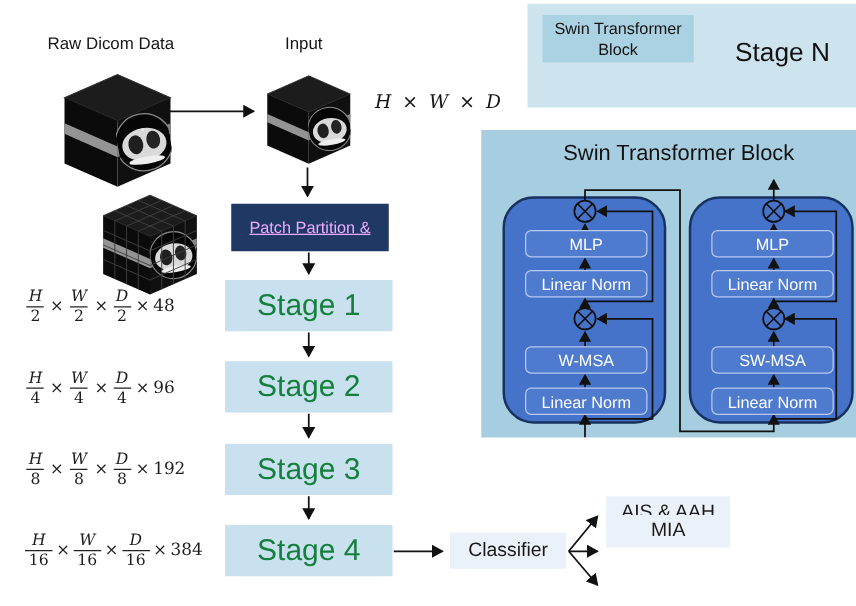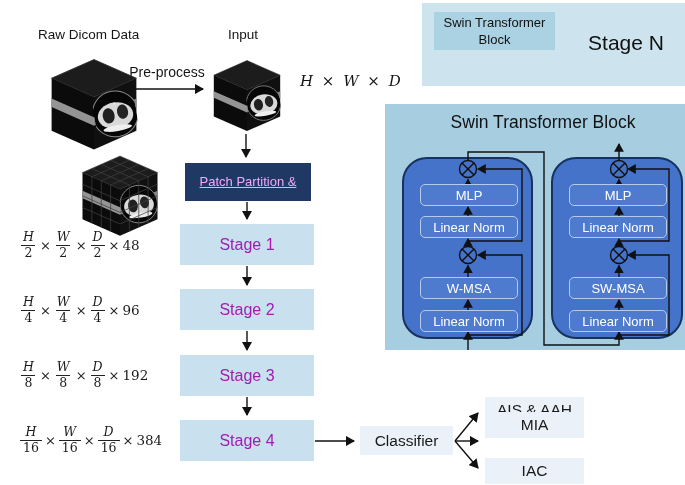--- a/index.html
+++ b/index.html
@@ -16,21 +16,21 @@
   .cube{position:absolute;}
   #raw-cube{left:26px;top:46px;}
   #patched-cube{left:58px;top:144px;}
   #input-cube{left:190px;top:50px;}
   
   #patch-embed{left:168px;top:163px;width:126px;height:38px;background:#1f3864;
     color:#f0abfc;font-size:13px;line-height:18px;text-align:center;
     display:flex;flex-direction:column;justify-content:center;text-decoration:underline;}
   
   .stage{position:absolute;left:163px;width:134px;height:41px;background:#c9e0ef;
-    display:flex;align-items:center;justify-content:center;font-size:16px;color:#a21caf;}
+    display:flex;align-items:center;justify-content:center;font-size:24px;color:#15803d;}
   #stage1{top:224px}#stage2{top:289px}#stage3{top:355px}#stage4{top:420px}
   
   .mathlbl{position:absolute;left:3px;height:34px;display:flex;align-items:center;gap:3px;
     font-family:"DejaVu Serif",serif;color:#1c1c1c;}
   #m1{top:228px}#m2{top:293px}#m3{top:358px}#m4{top:423px}
   .frac{display:inline-flex;flex-direction:column;align-items:center;font-size:12.5px;line-height:1.15;}
   .frac .num{font-style:italic;padding:0 3px;}
   .frac .den{border-top:1.2px solid #222;padding:0 3px;}
   .times{font-size:13px;}
   .mult{font-size:13.5px;}
@@ -60,21 +60,20 @@
   #out0{top:397px}#out1{top:412px}#out2{top:458px}
   #flow-svg{position:absolute;left:0;top:0;pointer-events:none;}
 </style>
 </head>
 <body>
 
 <div id="canvas">
 
   <div class="lbl" id="raw-label">Raw Dicom Data</div>
   <div class="lbl" id="input-label">Input</div>
-  <div class="lbl" id="preprocess-label">Pre-process</div>
   <div class="lbl" id="hwd-label">H × W × D</div>
 
   <svg class="cube" id="raw-cube" width="102" height="106" viewBox="0 0 120 125">
     <polygon points="10,38 60,16 110,38 60,60" fill="#1c1c1c" stroke="#2e2e2e"></polygon>
     <polygon points="10,38 60,60 60,122 10,100" fill="#0b0b0b"></polygon>
     <polygon points="60,60 110,38 110,100 60,122" fill="#101010"></polygon>
     <polygon points="10,62 60,84 60,94 10,72" fill="#949494"></polygon>
     <polygon points="60,84 110,62 110,72 60,94" fill="#858585"></polygon>
     <clipPath id="c1">
         <polygon points="60,60 110,38 110,100 60,122"></polygon>
@@ -293,21 +292,20 @@
     <div class="ibox colL rLN2">Linear Norm</div>
     <div class="ibox colR rMLP">MLP</div>
     <div class="ibox colR rLN">Linear Norm</div>
     <div class="ibox colR rMSA">SW-MSA</div>
     <div class="ibox colR rLN2">Linear Norm</div>
   </div>
 
   <div class="abs" id="classifier">Classifier</div>
   <div class="outbox" id="out0">AIS &amp; AAH</div>
   <div class="outbox" id="out1">MIA</div>
-  <div class="outbox" id="out2">IAC</div>
 
   <svg id="flow-svg" width="685" height="485" viewBox="0 0 685 485">
     <defs>
       <marker id="ah2" viewBox="0 0 10 10" refX="8" refY="5" markerWidth="7.5" markerHeight="7.5" orient="auto">
         <path d="M0,0 L9,5 L0,10 z" fill="#111111"></path>
       </marker>
     </defs>
     <g stroke="#111111" stroke-width="1.4" fill="none">
       <line x1="110" y1="89" x2="186" y2="89" marker-end="url(#ah2)"></line>
       <line x1="229" y1="134" x2="229" y2="157" marker-end="url(#ah2)"></line>

